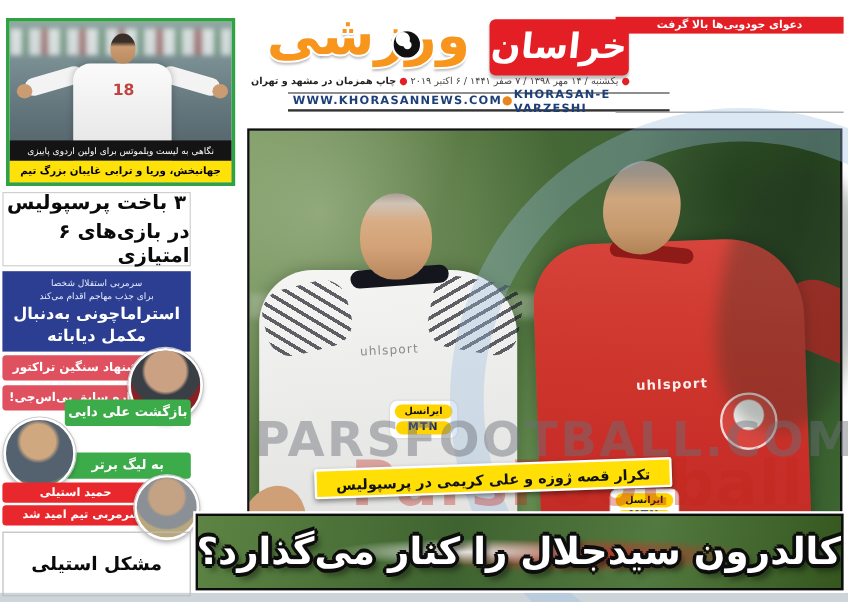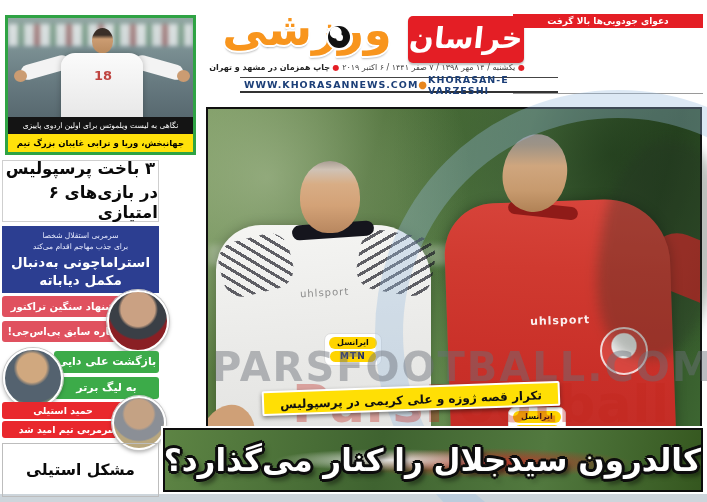--- a/index.html
+++ b/index.html
@@ -69,21 +69,21 @@
   .lc-blue .head{font-size:13.5px;font-weight:bold;color:#fff;line-height:1.35;}
   .bar{border-radius:3px;color:#fff;font-weight:bold;text-align:center;box-sizing:border-box;}
   .s3-bar1{left:2px;top:296px;width:130px;height:21px;background:#e0515f;font-size:10px;line-height:21px;}
   .s3-bar2{left:2px;top:321px;width:140px;height:21px;background:#e0515f;font-size:10px;line-height:21px;}
   .s3-circle{left:107px;top:290px;width:58px;height:58px;border-radius:50%;border:2px solid #fff;
     box-shadow:0 0 0 1px #c9c9c9,0 2px 4px rgba(0,0,0,.35);
     background:radial-gradient(circle at 50% 30%,#caa183 0 34%,#3a3f46 40% 58%,#8a1f24 62% 100%);}
   .s4-circle{left:3px;top:348px;width:56px;height:56px;border-radius:50%;border:2px solid #fff;
     box-shadow:0 0 0 1px #c9c9c9,0 2px 4px rgba(0,0,0,.35);
     background:radial-gradient(circle at 48% 32%,#d0a87f 0 30%,#54626f 38% 72%,#7b9370 78% 100%);}
-  .s4-bar1{left:54px;top:351px;width:105px;height:22px;background:#3cab49;font-size:11px;line-height:22px;}
+  .s4-bar1{left:54px;top:333px;width:105px;height:22px;background:#3cab49;font-size:11px;line-height:22px;}
   .s4-bar2{left:54px;top:377px;width:105px;height:22px;background:#3cab49;font-size:11px;line-height:22px;}
   .s5-bar1{left:2px;top:402px;width:122px;height:17px;background:#e9282d;font-size:9.5px;line-height:17px;}
   .s5-bar2{left:2px;top:421px;width:132px;height:17px;background:#e9282d;font-size:9.5px;line-height:17px;}
   .s5-circle{left:112px;top:396px;width:50px;height:50px;border-radius:50%;border:2px solid #fff;
     box-shadow:0 0 0 1px #c9c9c9,0 2px 4px rgba(0,0,0,.35);
     background:radial-gradient(circle at 50% 32%,#c4a284 0 34%,#8b8f96 40% 62%,#b9a77e 66% 100%);}
   .lc-story6{left:2px;top:443px;width:157px;height:54px;border:1px solid #bdbdbd;box-sizing:border-box;
     display:flex;flex-direction:column;align-items:center;justify-content:center;gap:3px;}
   .lc-story6 div{font-size:15.5px;font-weight:bold;color:#0a0a0a;line-height:1.2;}
 

